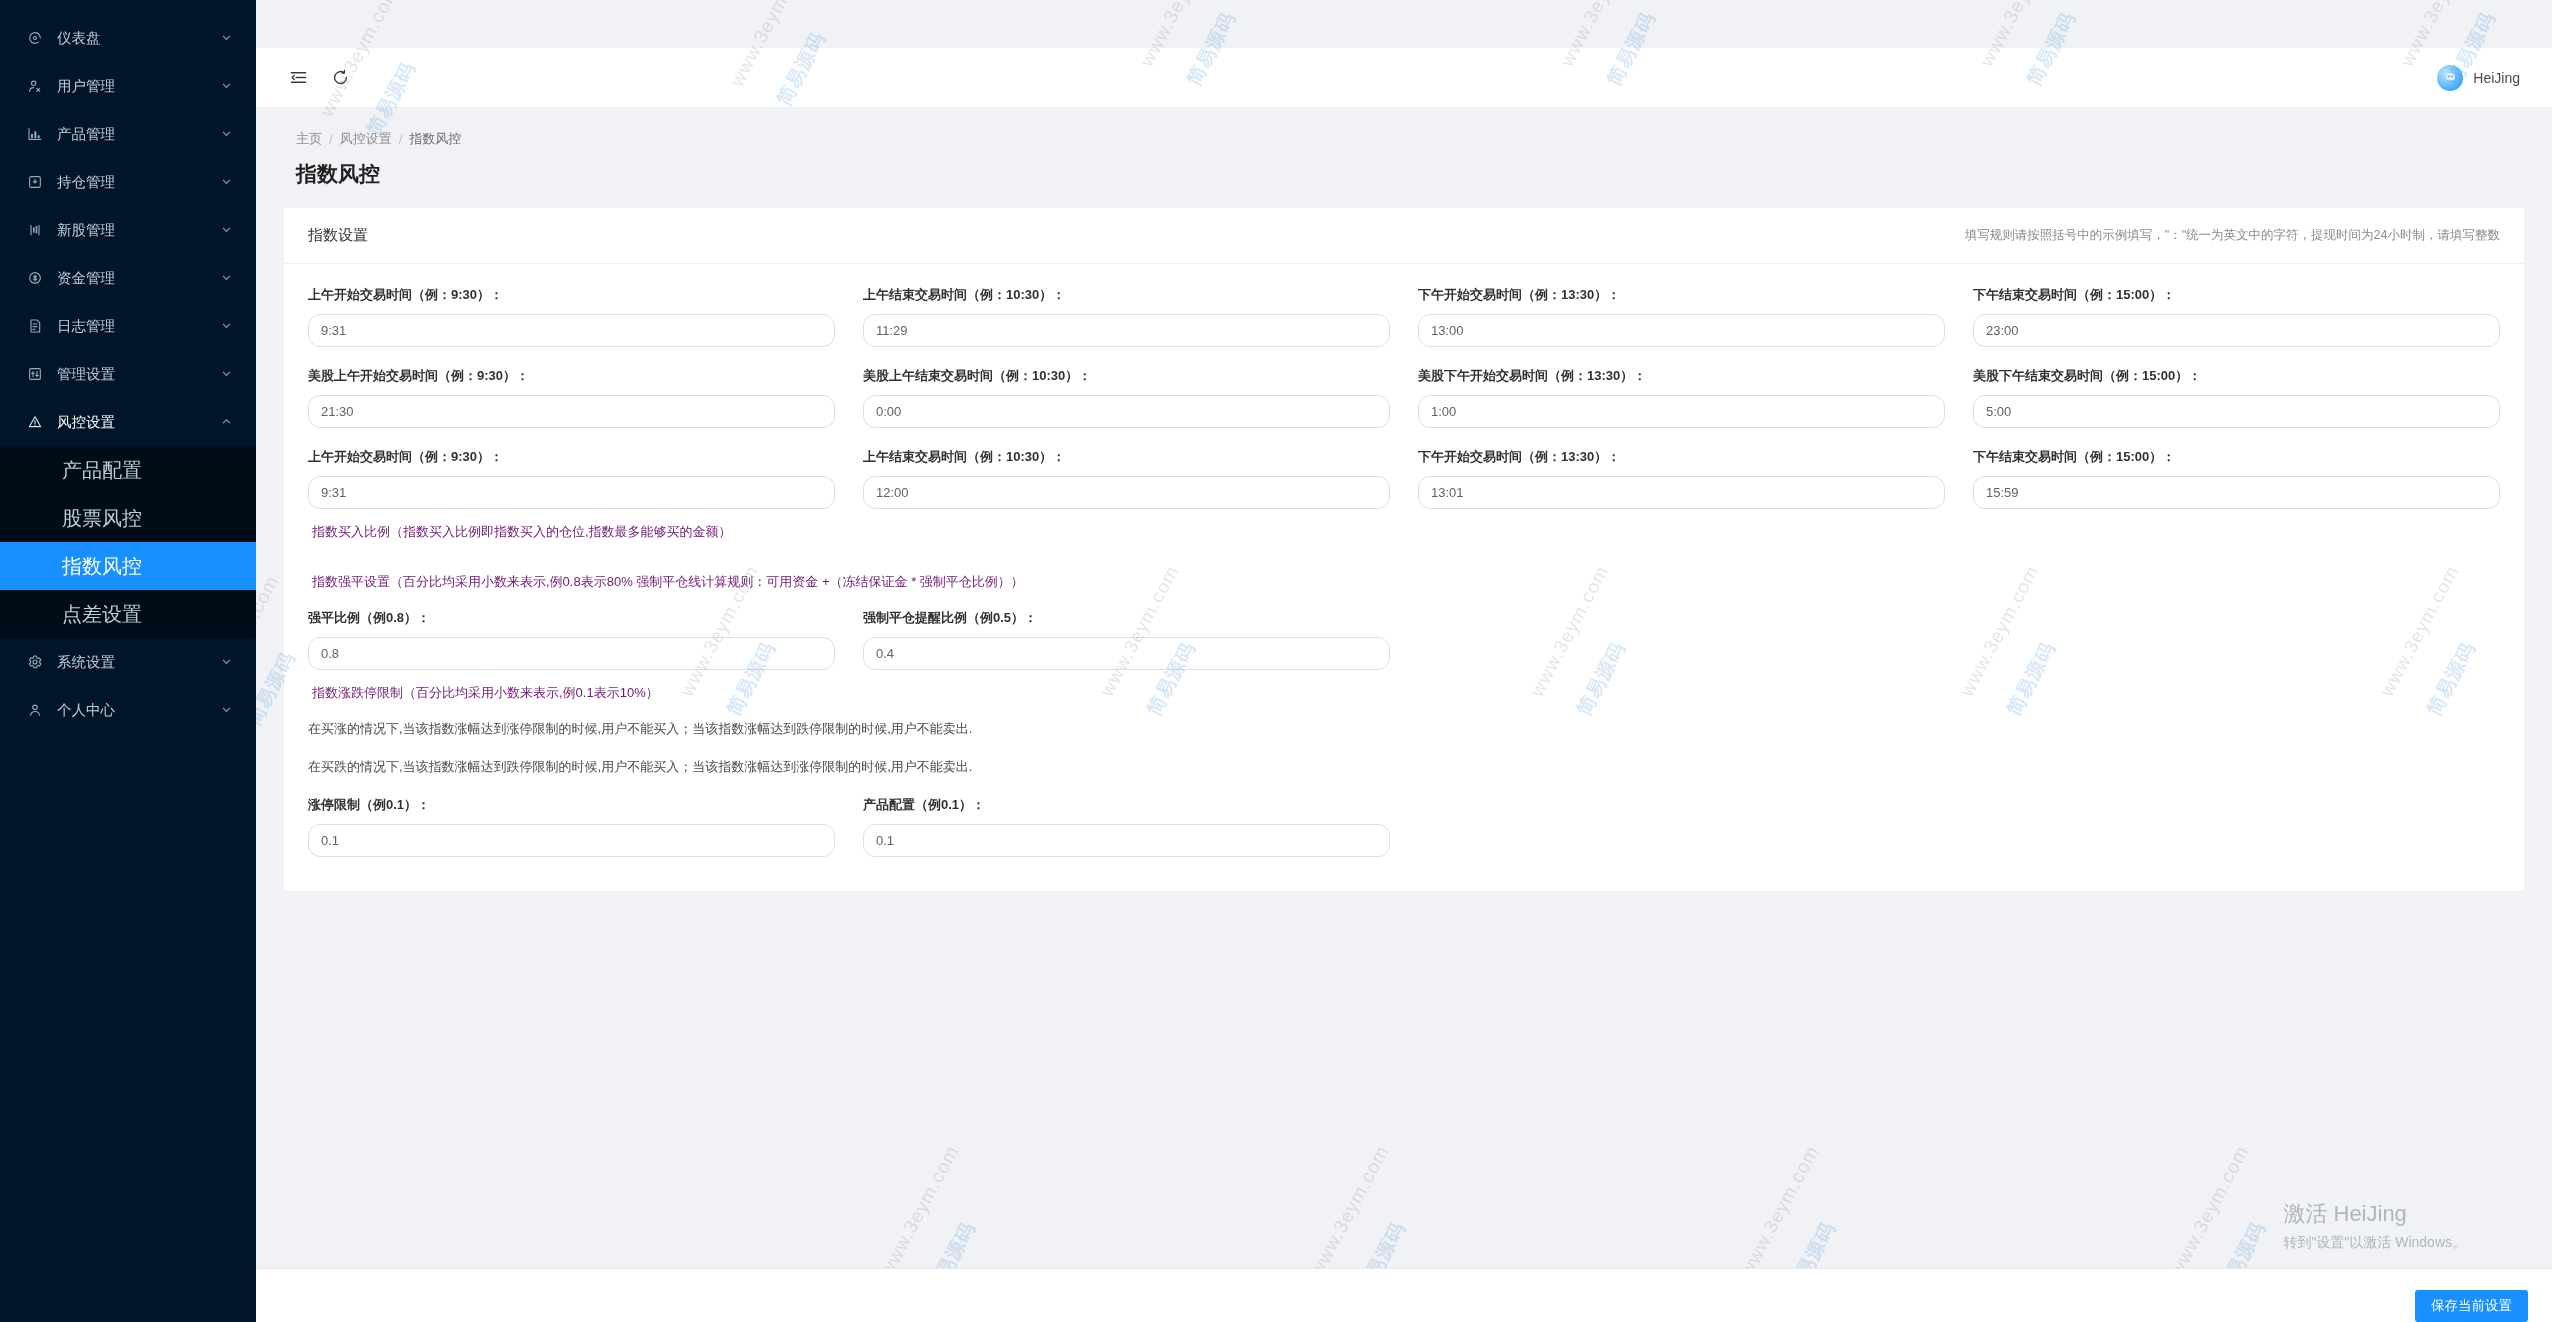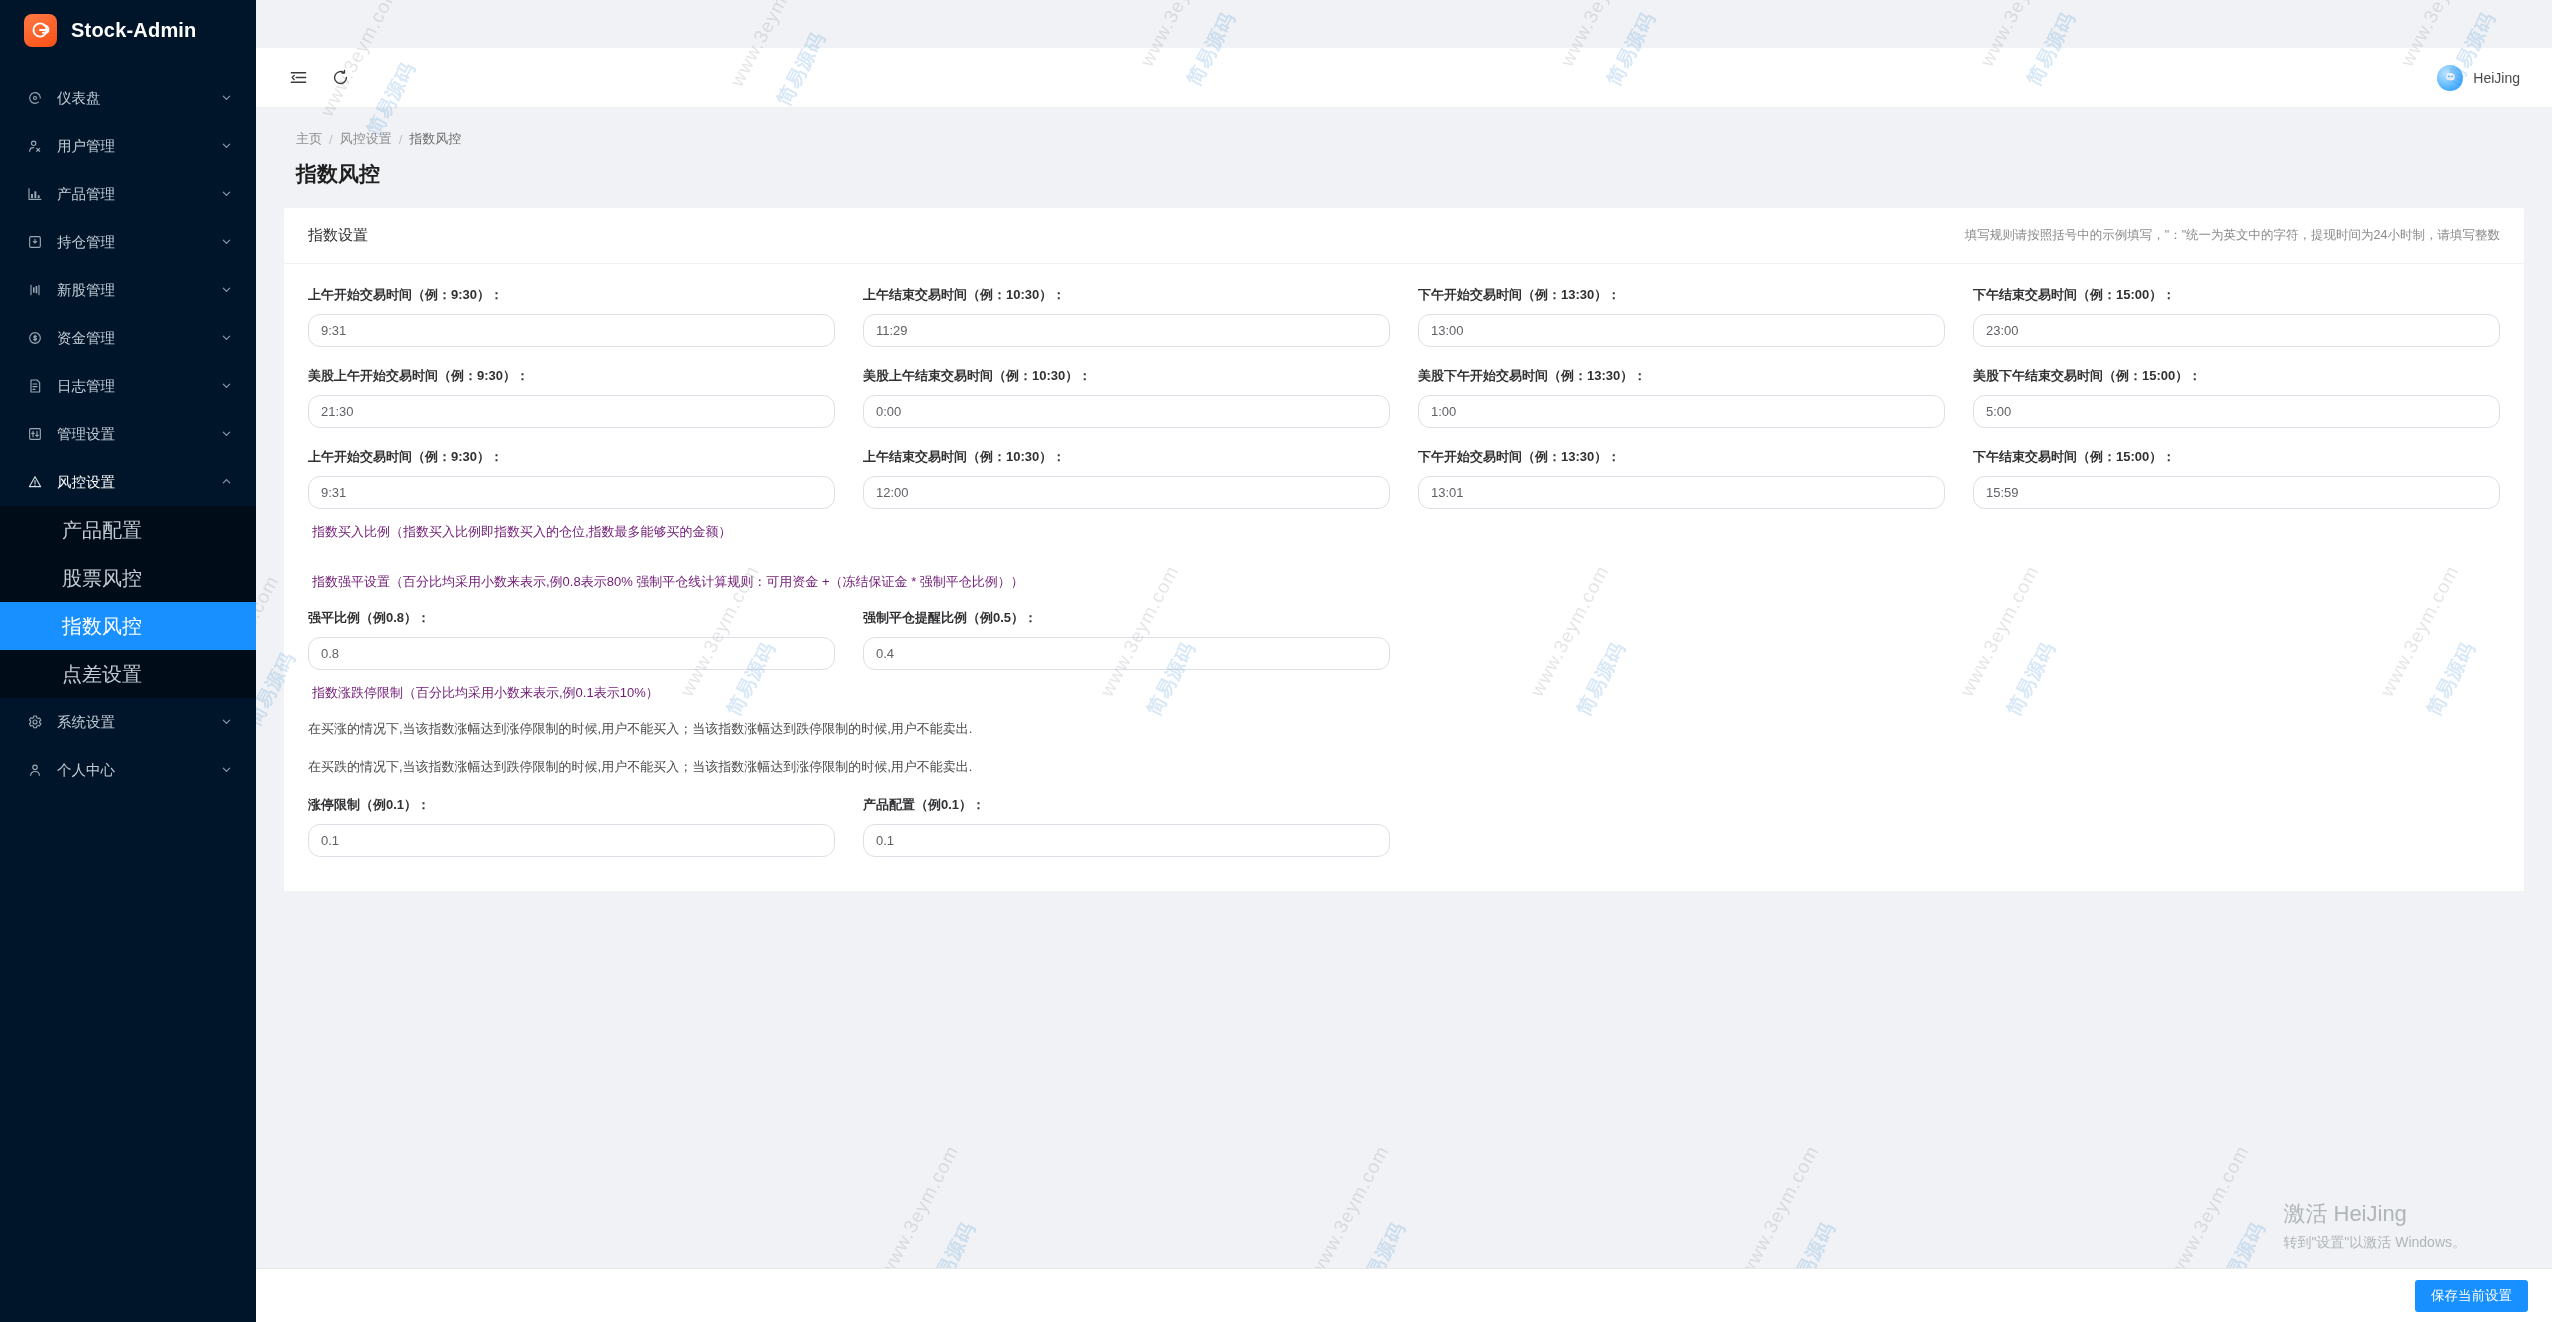--- a/index.html
+++ b/index.html
@@ -130,21 +130,21 @@
   .section-note {
     font-size: 13px; color: #701a75; margin: 14px 0 18px 4px;
   }
   .para { font-size: 13px; color: #4c4c4c; margin: 0 0 20px 0; }
   .grid4 .fcell { flex: 0 0 calc((100% - 3*28px)/4); }
 
   
   .footer-bar {
     position: absolute; left: 256px; right: 0; bottom: 0; height: 54px;
     background: #ffffff; border-top: 1px solid #e8e8e8;
-    display: flex; align-items: center; justify-content: flex-end;
+    display: flex; align-items: flex-end; justify-content: flex-end;
     padding-right: 24px; z-index: 6;
   }
   .save-btn {
     background: #1890ff; color: #ffffff; border: none;
     height: 32px; padding: 0 16px; border-radius: 3px;
     font-size: 13.5px; cursor: pointer;
     font-family: "Liberation Sans", "DejaVu Sans", sans-serif;
   }
 
   
@@ -167,30 +167,20 @@
   }
   .wm.gray { color: rgba(120,125,132,0.20); }
   .wm.blue { color: rgba(62,140,212,0.20); font-weight: bold; }
 </style>
 </head>
 <body>
 
 <div class="app">
 
   <aside class="sidebar">
-    <div class="logo-row">
-      <span class="logo-mark">
-        <svg width="22" height="22" viewBox="0 0 24 24" fill="none">
-          <circle cx="11" cy="12" r="7.2" stroke="#ffffff" stroke-width="2.1"></circle>
-          <path d="M11 12 h9 a3 3 0 0 1 -3 3 h-3" stroke="#ffffff" stroke-width="2.1" fill="none" stroke-linecap="round"></path>
-          <path d="M15 6.5 q4 1 5 4" stroke="#ffffff" stroke-width="2" fill="none" stroke-linecap="round"></path>
-        </svg>
-      </span>
-      <span class="logo-text">Stock-Admin</span>
-    </div>
 
     <nav class="menu">
 
       <div class="menu-item">
         <span class="mi-icon">
           <svg width="16" height="16" viewBox="0 0 24 24" fill="none" stroke="currentColor" stroke-width="1.7">
             <path d="M20 12a8 8 0 1 0-3 6.2" stroke-linecap="round"></path>
               <circle cx="12" cy="12" r="2.2"></circle>
           </svg>
         </span>

